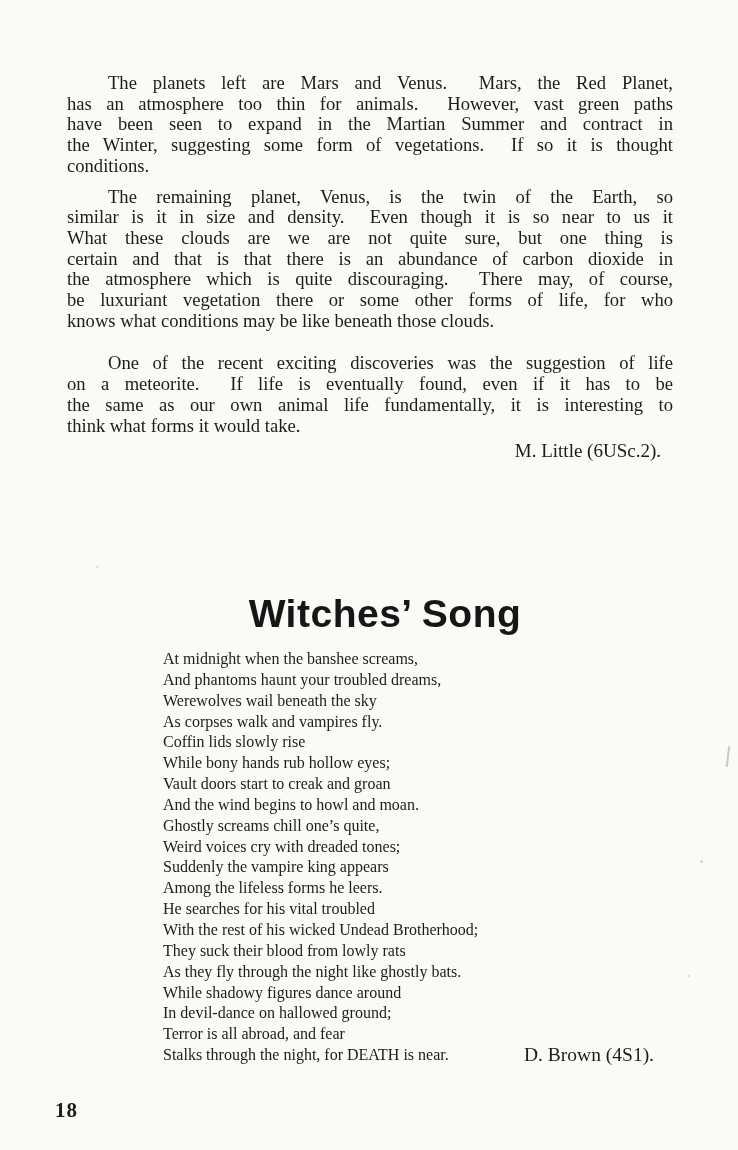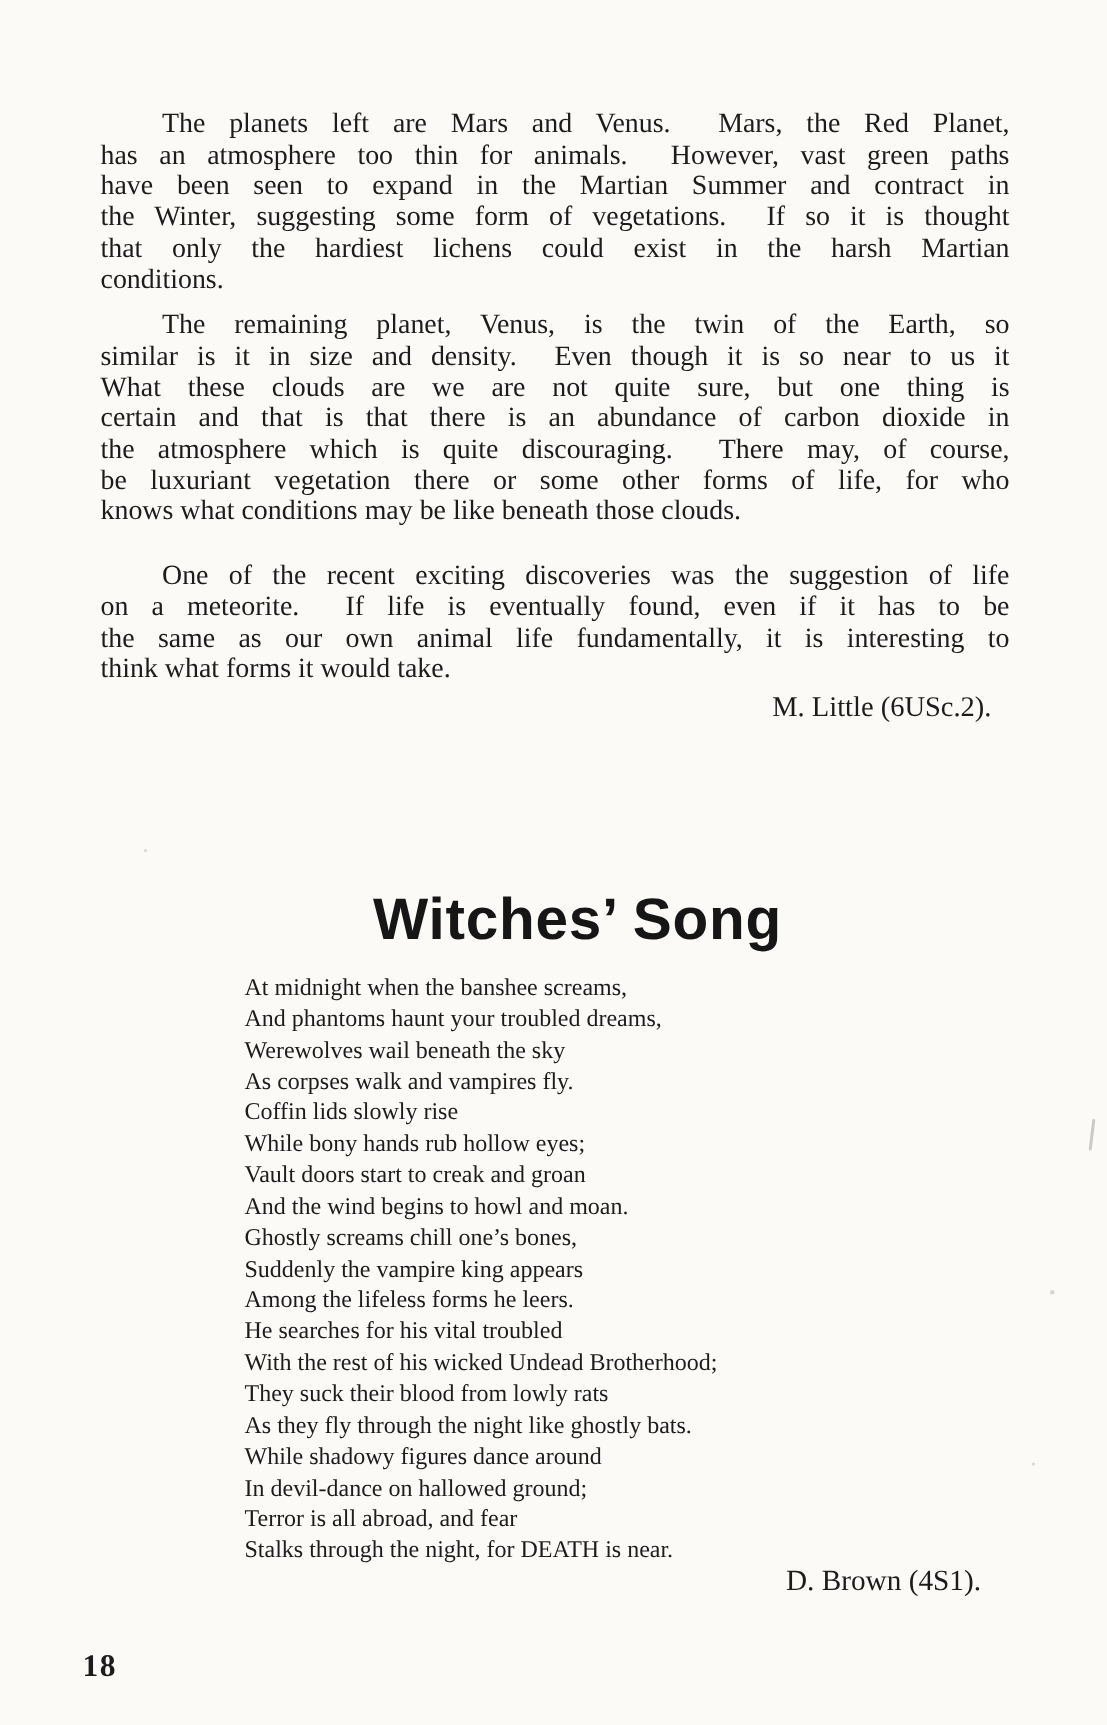--- a/index.html
+++ b/index.html
@@ -98,21 +98,20 @@
 
 <div class="page">
 
   <div class="prose">
     <div class="para para-1">
 
     <div class="pline">The planets left are Mars and Venus.&nbsp; Mars, the Red Planet,</div>
         <div class="pline">has an atmosphere too thin for animals.&nbsp; However, vast green paths</div>
         <div class="pline">have been seen to expand in the Martian Summer and contract in</div>
         <div class="pline">the Winter, suggesting some form of vegetations.&nbsp; If so it is thought</div>
-        <div class="pline">that only the hardiest lichens could exist in the harsh Martian</div>
         <div class="pline">conditions.</div>
       </div>
     <div class="para para-2">
 
     <div class="pline">The remaining planet, Venus, is the twin of the Earth, so</div>
         <div class="pline">similar is it in size and density.&nbsp; Even though it is so near to us it</div>
         <div class="pline">What these clouds are we are not quite sure, but one thing is</div>
         <div class="pline">certain and that is that there is an abundance of carbon dioxide in</div>
         <div class="pline">the atmosphere which is quite discouraging.&nbsp; There may, of course,</div>
         <div class="pline">be luxuriant vegetation there or some other forms of life, for who</div>
@@ -133,21 +132,22 @@
   <div class="poem">
 
   <div class="vline">At midnight when the banshee screams,</div>
       <div class="vline">And phantoms haunt your troubled dreams,</div>
       <div class="vline">Werewolves wail beneath the sky</div>
       <div class="vline">As corpses walk and vampires fly.</div>
       <div class="vline">Coffin lids slowly rise</div>
       <div class="vline">While bony hands rub hollow eyes;</div>
       <div class="vline">Vault doors start to creak and groan</div>
       <div class="vline">And the wind begins to howl and moan.</div>
-      <div class="vline">Ghostly screams chill one’s bones,</div>
+      <div class="vline">Ghostly screams chill one’s quite,</div>
+      <div class="vline">Weird voices cry with dreaded tones;</div>
       <div class="vline">Suddenly the vampire king appears</div>
       <div class="vline">Among the lifeless forms he leers.</div>
       <div class="vline">He searches for his vital troubled</div>
       <div class="vline">With the rest of his wicked Undead Brotherhood;</div>
       <div class="vline">They suck their blood from lowly rats</div>
       <div class="vline">As they fly through the night like ghostly bats.</div>
       <div class="vline">While shadowy figures dance around</div>
       <div class="vline">In devil-dance on hallowed ground;</div>
       <div class="vline">Terror is all abroad, and fear</div>
       <div class="vline">Stalks through the night, for DEATH is near.</div>

